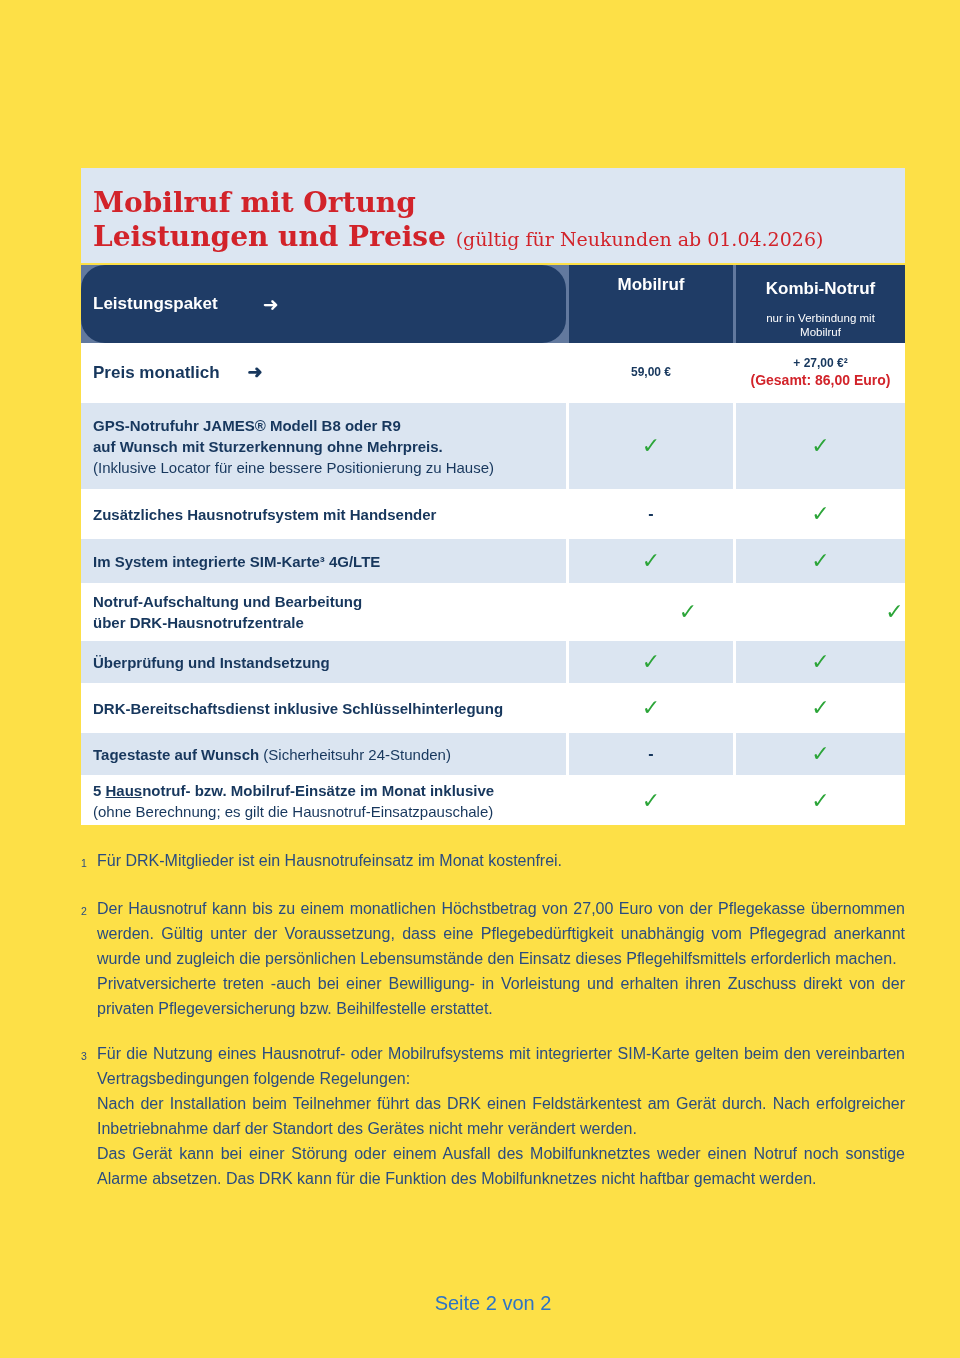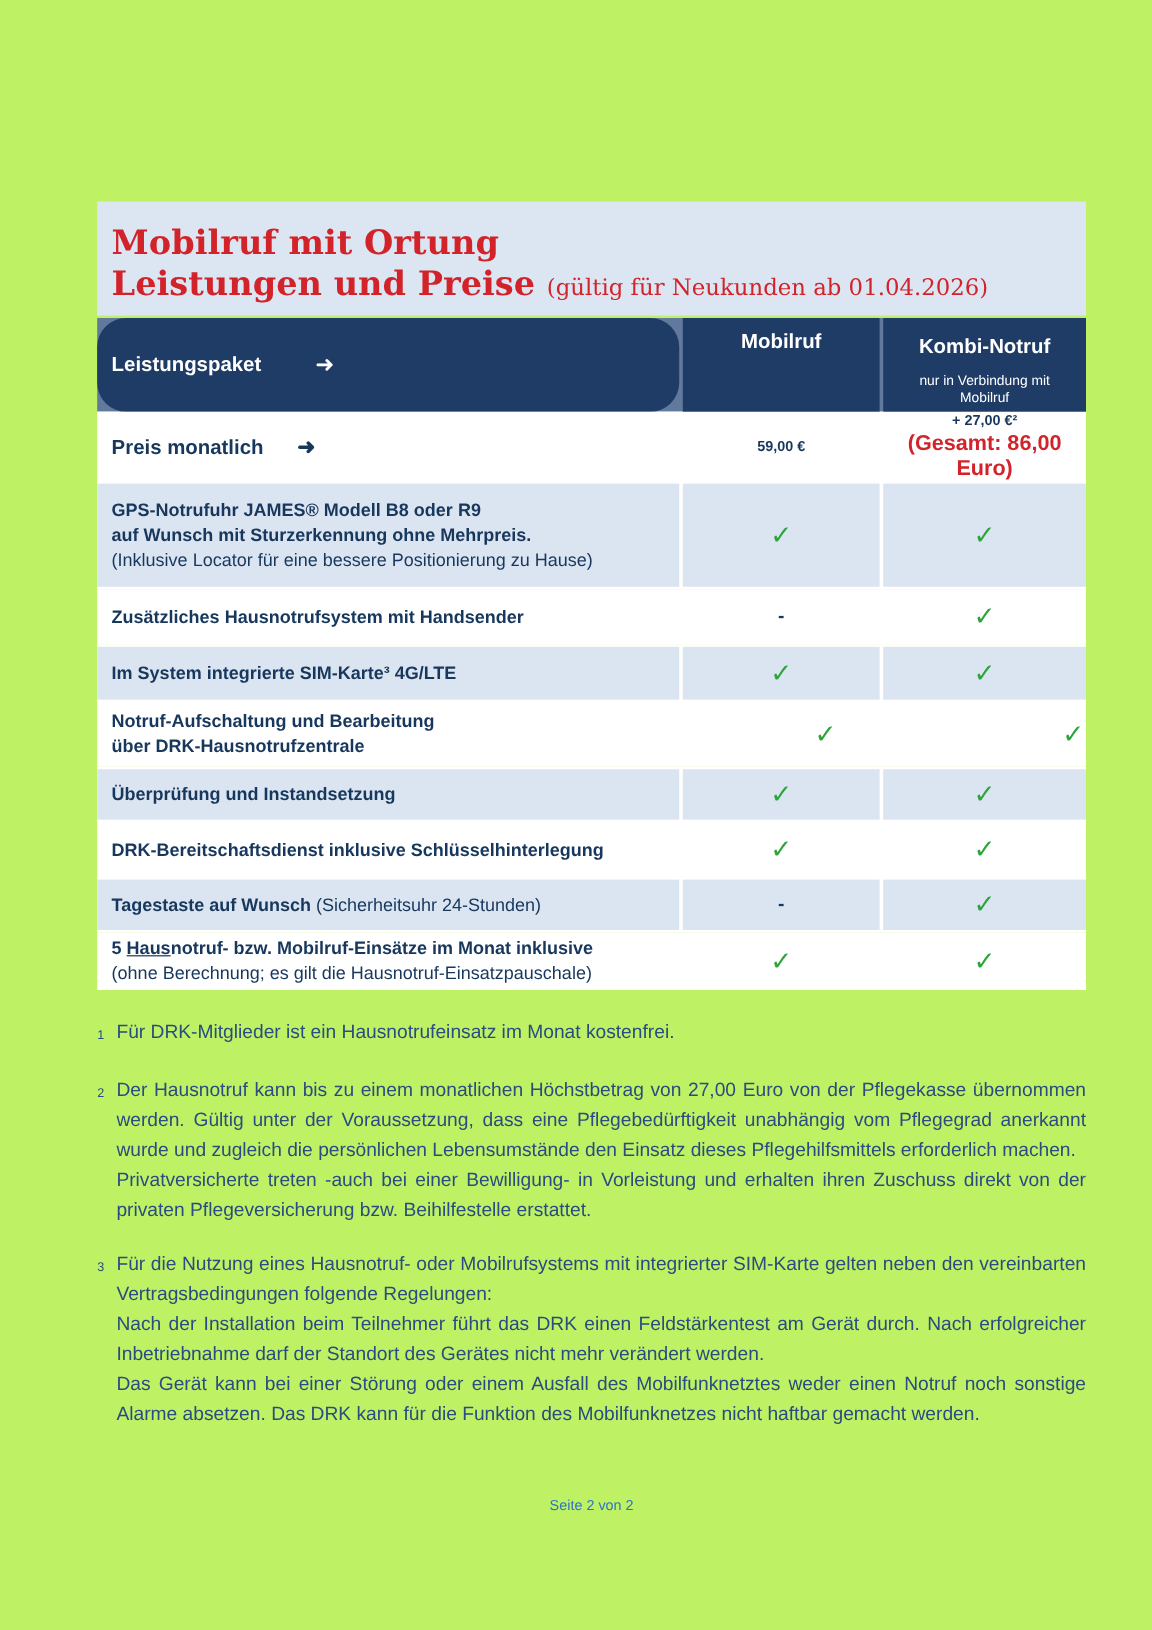--- a/index.html
+++ b/index.html
@@ -1,17 +1,17 @@
 <!DOCTYPE html>
 <html style="--band_bg: #dce6f2; --header_navy: #1f3c66; --header_separator: #62799e; --header_text: #ffffff; --row_blue: #dbe5f1; --table_text: #17375d; --title_red: #d2232a; --check_green: #2ca539; --footnote_text: #2a4c80; --footer_text: #2e74c4;"><head>
 <meta charset="utf-8">
 <style>
   * { box-sizing: border-box; margin: 0; padding: 0; }
   body { background: #fff; font-family: "Liberation Sans", sans-serif; }
-  .page { position: relative; width: 960px; height: 1358px; background: #bef264; overflow: hidden; }
+  .page { position: relative; width: 960px; height: 1358px; background: #fde047; overflow: hidden; }
 
   
   .band { position: absolute; left: 81px; top: 168px; width: 824px; height: 95px;
           background: var(--band_bg, #dce6f2); padding: 18px 0 0 12px; }
   .t1, .t2 { font-family: "DejaVu Serif", serif; font-weight: bold;
              color: var(--title_red, #d2232a); font-size: 28px; line-height: 34px; }
   .t2 .suffix { font-size: 19px; font-weight: normal; }
 
   
   .table { position: absolute; left: 81px; top: 265px; width: 824px; }
@@ -45,32 +45,32 @@
   .r-sim    { height: 48px; }
   .r-notruf { height: 54px; gap: 40px; }
   .r-pruef  { height: 46px; }
   .r-drk    { height: 46px; }
   .r-tag    { height: 46px; }
   .r-eins   { height: 48px; }
 
   .pl { font-size: 17px; font-weight: bold; color: var(--table_text, #17375d); }
   .parrow { margin-left: 28px; font-size: 18px; }
   .price { font-size: 12px; font-weight: bold; color: var(--table_text, #17375d); }
-  .total { font-size: 18px; font-weight: bold; color: var(--title_red, #d2232a); margin-top: 2px; }
+  .total { font-size: 14px; font-weight: bold; color: var(--title_red, #d2232a); margin-top: 2px; }
 
   
   .fns { position: absolute; left: 81px; top: 848px; width: 824px;
          color: var(--footnote_text, #2a4c80); font-size: 16px; line-height: 25px; }
   .fn { display: flex; margin-bottom: 20px; }
   .fn .marker { flex: 0 0 16px; font-size: 10.5px; padding-top: 3px; }
   .fn-text { flex: 1; max-width: 808px; }
   .fn-text p { text-align: justify; }
 
-  .footer { position: absolute; left: 81px; top: 1247px; width: 824px; text-align: center;
-            color: var(--footer_text, #2e74c4); font-size: 12px; }
+  .footer { position: absolute; left: 81px; top: 1292px; width: 824px; text-align: center;
+            color: var(--footer_text, #2e74c4); font-size: 20px; }
 </style>
 </head>
 <body>
 
 <div class="page">
 
   <div class="band">
     <div class="t1">Mobilruf mit Ortung</div>
     <div class="t2"><span>Leistungen und Preise</span> <span class="suffix">(gültig für Neukunden ab 01.04.2026)</span></div>
   </div>
@@ -214,21 +214,21 @@
     <div class="fn">
       <div class="marker">2</div>
       <div class="fn-text">
         <p>Der Hausnotruf kann bis zu einem monatlichen Höchstbetrag von 27,00 Euro von der Pflegekasse übernommen werden. Gültig unter der Voraussetzung, dass eine Pflegebedürftigkeit unabhängig vom Pflegegrad anerkannt wurde und zugleich die persönlichen Lebensumstände den Einsatz dieses Pflegehilfsmittels erforderlich machen.</p>
         <p>Privatversicherte treten -auch bei einer Bewilligung- in Vorleistung und erhalten ihren Zuschuss direkt von der privaten Pflegeversicherung bzw. Beihilfestelle erstattet.</p>
       </div>
     </div>
     <div class="fn">
       <div class="marker">3</div>
       <div class="fn-text">
-        <p>Für die Nutzung eines Hausnotruf- oder Mobilrufsystems mit integrierter SIM-Karte gelten neben den vereinbarten Vertragsbedingungen folgende Regelungen:</p>
+        <p>Für die Nutzung eines Hausnotruf- oder Mobilrufsystems mit integrierter SIM-Karte gelten beim den vereinbarten Vertragsbedingungen folgende Regelungen:</p>
         <p>Nach der Installation beim Teilnehmer führt das DRK einen Feldstärkentest am Gerät durch. Nach erfolgreicher Inbetriebnahme darf der Standort des Gerätes nicht mehr verändert werden.</p>
         <p>Das Gerät kann bei einer Störung oder einem Ausfall des Mobilfunknetztes weder einen Notruf noch sonstige Alarme absetzen. Das DRK kann für die Funktion des Mobilfunknetzes nicht haftbar gemacht werden.</p>
       </div>
     </div>
   </div>
 
   <div class="footer">Seite 2 von 2</div>
 
 </div>
 

